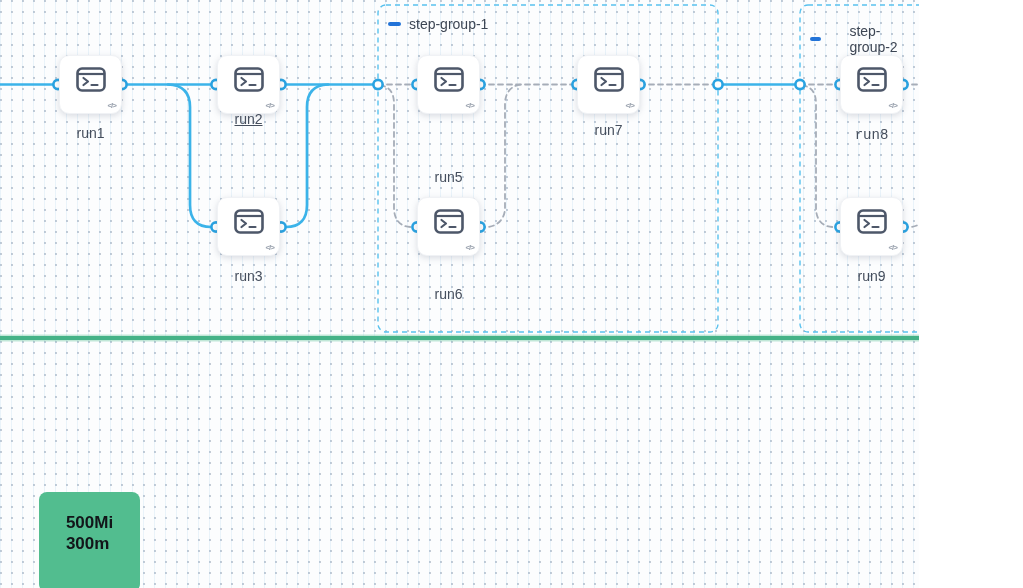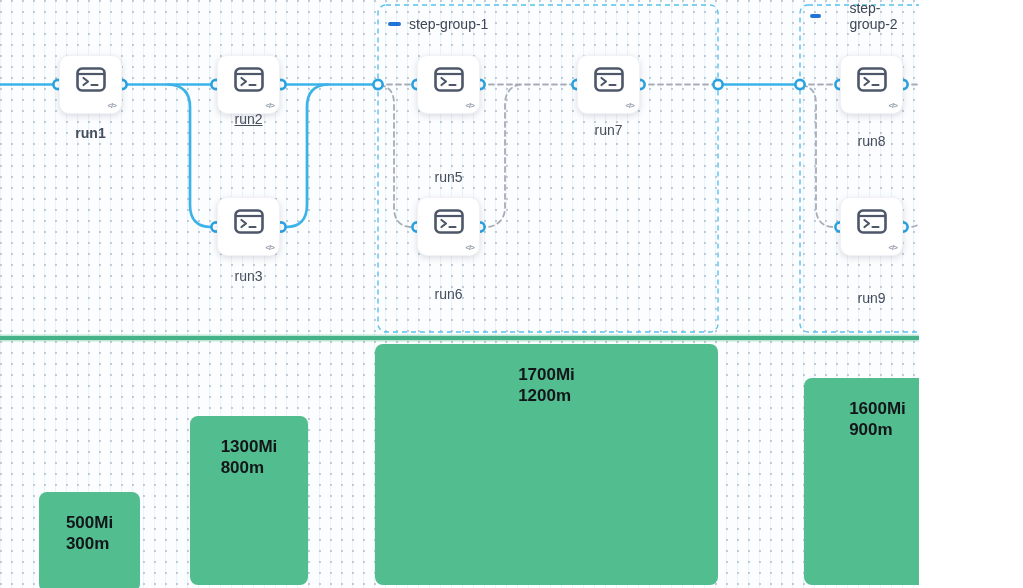--- a/index.html
+++ b/index.html
@@ -96,21 +96,21 @@
       <circle cx="903" cy="84.5" r="4.6"></circle>
       <circle cx="840" cy="227" r="4.6"></circle>
       <circle cx="903" cy="227" r="4.6"></circle>
     </g>
   </svg>
 
   <div class="group-label" style="left:388px; top:16px;">
     <div class="minus-bar"></div>
     <span>step-group-1</span>
   </div>
-  <div class="group-label" style="left:810px; top:8px;gap:28px;">
+  <div class="group-label" style="left:810px; top:31px;gap:28px;">
     <div class="minus-bar"></div>
     <span>step-group-2</span>
   </div>
 
   <div class="node" style="left:59px; top:55px;">
     <svg width="30" height="25" viewBox="0 0 30 25">
       <rect x="1.5" y="1.5" width="27" height="22" rx="4.5" fill="none" stroke="#4d5769" stroke-width="2.6"></rect>
       <line x1="2" y1="7" x2="28" y2="7" stroke="#4d5769" stroke-width="2.2"></line>
       <path d="M7.5 11 l4.5 3.5 -4.5 3.5" fill="none" stroke="#4d5769" stroke-width="2.2" stroke-linecap="round" stroke-linejoin="round"></path>
       <line x1="15.5" y1="18" x2="21.5" y2="18" stroke="#4d5769" stroke-width="2.2" stroke-linecap="round"></line>
@@ -181,47 +181,29 @@
   <div class="node" style="left:840px; top:197px;">
     <svg width="30" height="25" viewBox="0 0 30 25">
       <rect x="1.5" y="1.5" width="27" height="22" rx="4.5" fill="none" stroke="#4d5769" stroke-width="2.6"></rect>
       <line x1="2" y1="7" x2="28" y2="7" stroke="#4d5769" stroke-width="2.2"></line>
       <path d="M7.5 11 l4.5 3.5 -4.5 3.5" fill="none" stroke="#4d5769" stroke-width="2.2" stroke-linecap="round" stroke-linejoin="round"></path>
       <line x1="15.5" y1="18" x2="21.5" y2="18" stroke="#4d5769" stroke-width="2.2" stroke-linecap="round"></line>
     </svg>
     <div class="code-badge">&lt;/&gt;</div>
   </div>
 
-  <div class="node-label" style="left:59px;  top:126px;font-weight:bold;">run1</div>
+  <div class="node-label" style="left:59px;  top:126px;">run1</div>
   <div class="node-label" style="left:217px; top:112px;text-decoration:underline;">run2</div>
   <div class="node-label" style="left:217px; top:269px;text-align:center;">run3</div>
   <div class="node-label" style="left:417px; top:126px;margin-top:44px;">run5</div>
   <div class="node-label" style="left:417px; top:269px;margin-top:18px;">run6</div>
   <div class="node-label" style="left:577px; top:123px;">run7</div>
-  <div class="node-label" style="left:840px; top:134px;">run8</div>
-  <div class="node-label" style="left:840px; top:269px;margin-top:22px;">run9</div>
+  <div class="node-label" style="left:840px; top:128px;font-family:Liberation Mono, monospace;">run8</div>
+  <div class="node-label" style="left:840px; top:269px;">run9</div>
 
   <div class="bar" style="left:39px;  top:475px; width:101px; height:100px;margin-top:17px;">
     <div class="bar-text">
       <span>500Mi</span>
       <span>300m</span>
     </div>
   </div>
-  <div class="bar" style="left:190px; top:416px; width:118px; height:169px;">
-    <div class="bar-text">
-      <span>1300Mi</span>
-      <span>800m</span>
-    </div>
-  </div>
-  <div class="bar" style="left:375px; top:344px; width:343px; height:241px;">
-    <div class="bar-text">
-      <span>1700Mi</span>
-      <span>1200m</span>
-    </div>
-  </div>
-  <div class="bar" style="left:804px; top:378px; width:147px; height:207px;">
-    <div class="bar-text">
-      <span>1600Mi</span>
-      <span>900m</span>
-    </div>
-  </div>
 
 </div>
 
 </body></html>

